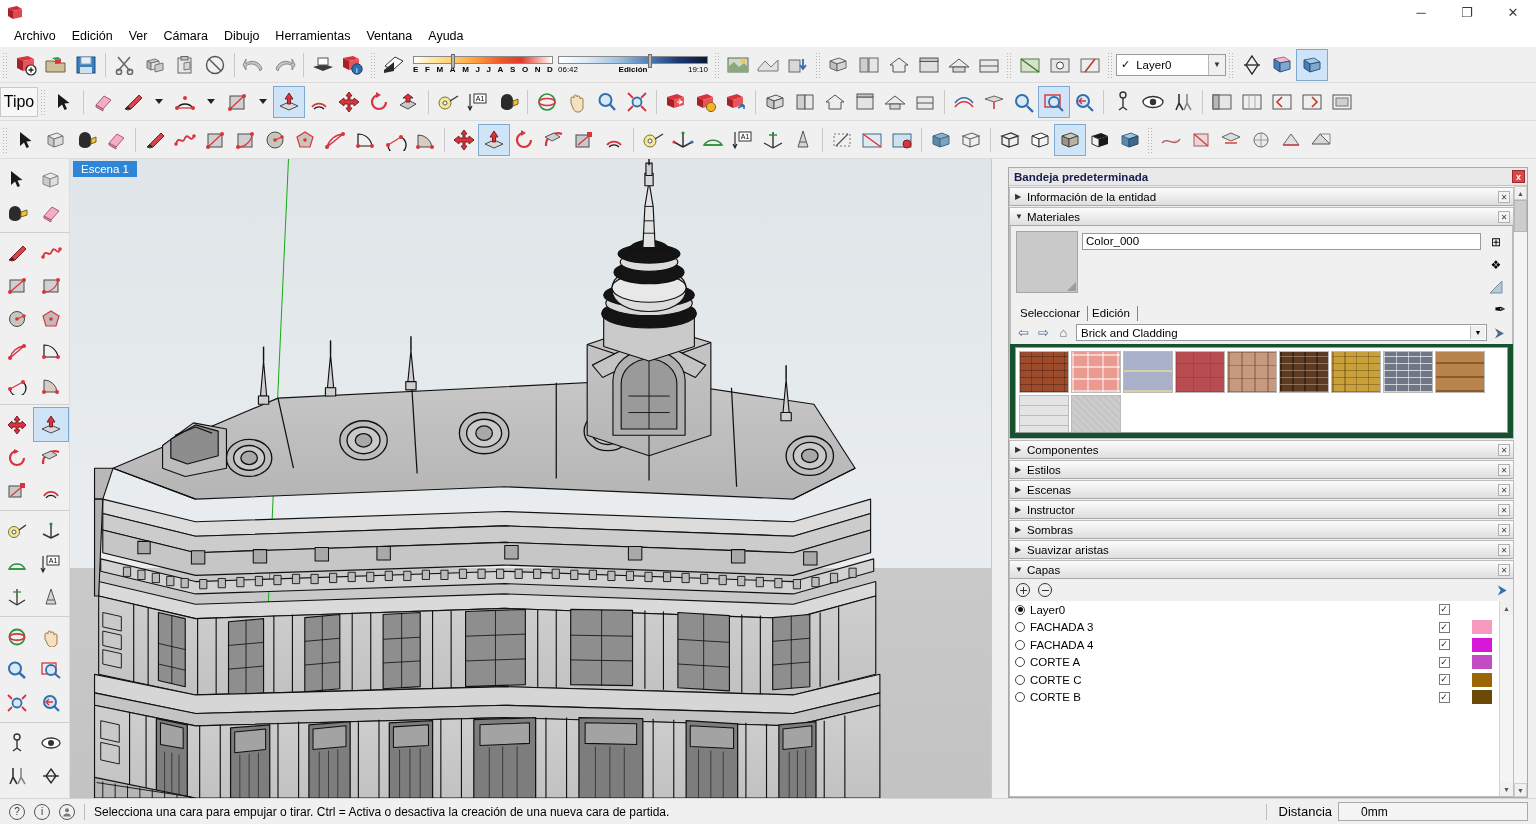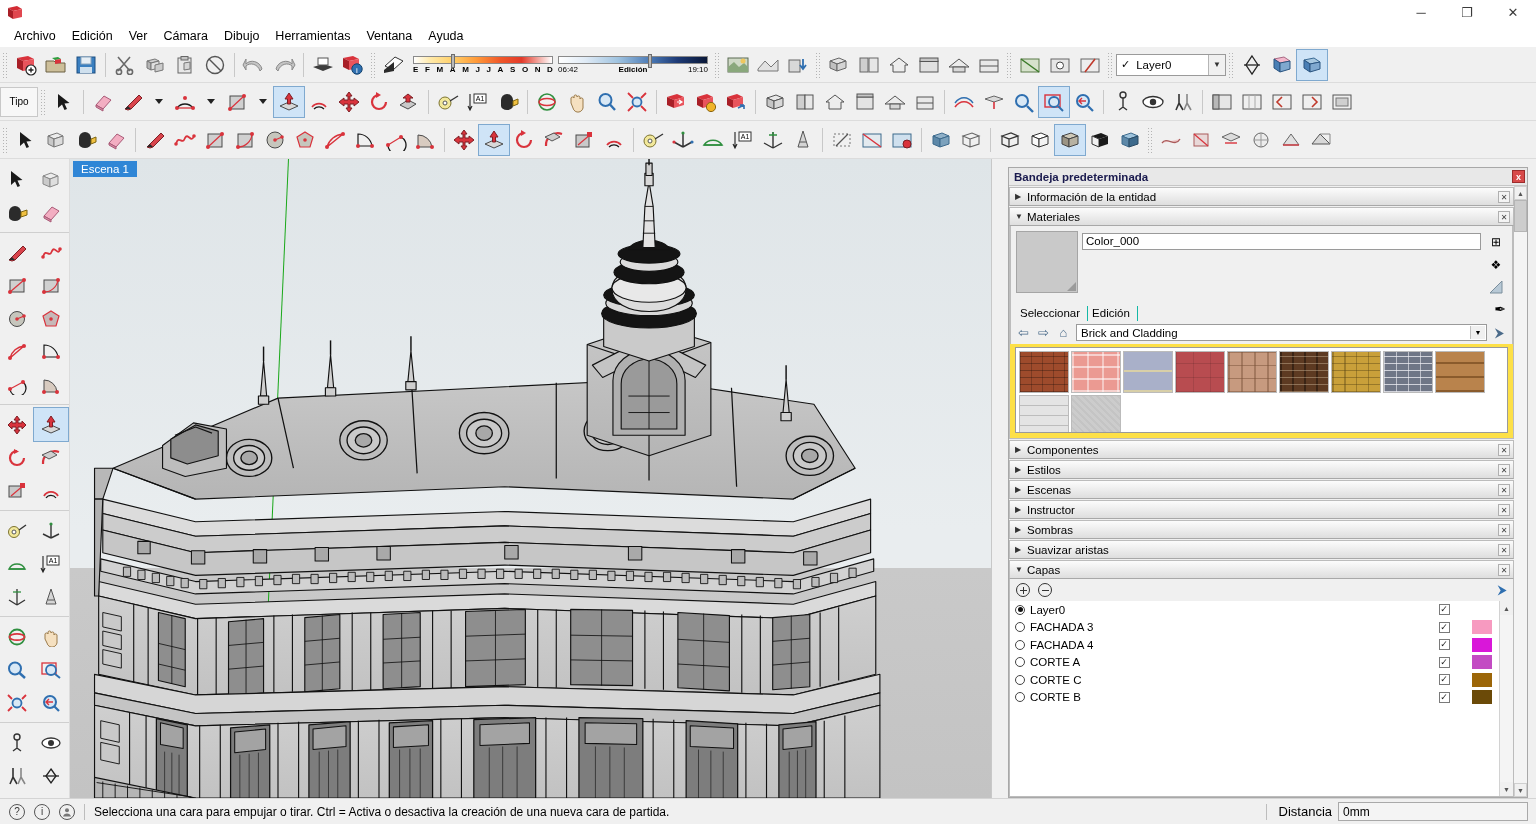--- a/index.html
+++ b/index.html
@@ -118,21 +118,21 @@
             display:flex; align-items:center; gap:5px; padding:3px 5px; }
   .nav-ic{ width:15px;height:15px; display:flex;align-items:center;justify-content:center; font-size:13px; color:#4b6b8a; }
   .lib-sel{ flex:1; height:17px; background:#fff; border:1px solid #9a9a9a; display:flex; align-items:center;
             font-size:11.5px; padding-left:4px; position:relative; }
   .lib-sel .dd{ position:absolute;right:1px;top:1px;bottom:1px;width:15px; background:#f0f0f0; border-left:1px solid #c0c0c0;
                 display:flex;align-items:center;justify-content:center;font-size:7px; }
 
   .swatches{ background:#fff; border:1px solid #9a9a9a; margin:3px 5px 5px 5px; height:86px; padding:3px;
              display:flex; flex-wrap:wrap; align-content:flex-start; gap:2px; overflow:hidden; }
   .sw{ width:50px; height:42px; border:1px solid #bbb; }
-  .mat-wrap{ border-left:1px solid #bcbcbc;border-right:1px solid #bcbcbc;border-bottom:1px solid #bcbcbc; background:#fde047; }
+  .mat-wrap{ border-left:1px solid #bcbcbc;border-right:1px solid #bcbcbc;border-bottom:1px solid #bcbcbc; background:#14532d; }
 
   
   .lay-tools{ background:#f0f0f0; border-left:1px solid #bcbcbc;border-right:1px solid #bcbcbc;
               height:22px; display:flex; align-items:center; gap:8px; padding:0 6px; position:relative; }
   .lay-tools .circ{ width:14px;height:14px;border-radius:50%;border:1.4px solid #333; position:relative; }
   .lay-tools .circ:before{content:'';position:absolute;left:3px;top:5.5px;width:7px;height:1.4px;background:#333;}
   .lay-tools .circ.plus:after{content:'';position:absolute;left:5.8px;top:3px;width:1.4px;height:7px;background:#333;}
   .lay-tools .arrowr{ position:absolute; right:6px; font-size:13px; color:#2f6fb0; }
 
   .lay-head{ display:flex; height:16px; background:#f4f4f4; border:1px solid #b8b8b8;
@@ -159,21 +159,21 @@
   
   .statusbar{ height:26px; flex:0 0 26px; background:#f0f0f0; border-top:1px solid #d4d4d4;
               display:flex; align-items:center; font-size:12px; }
   .st-ic{ width:16px;height:16px;border-radius:50%;border:1.3px solid #555; margin-left:9px;
           display:flex;align-items:center;justify-content:center; font-size:10px; color:#333; flex:0 0 16px; }
   .st-div{ width:1px;height:16px;background:#bdbdbd;margin:0 9px; flex:0 0 1px; }
   .st-msg{ flex:1; }
   .st-right{ display:flex; align-items:center; gap:6px; padding-right:8px; }
   .st-label{ font-size:13px; }
   .vcb{ width:190px;height:19px;background:#f4f4f4;border:1px solid #a9a9a9; font-size:12px;
-        display:flex;align-items:center;padding-left:4px; }
+        display:flex;align-items:center;padding-left:22px; }
 </style>
 </head>
 <body>
 
 <div class="app">
 
   <div class="titlebar">
     <span class="su-logo">
       <svg width="18" height="16" viewBox="0 0 18 16">
         <path d="M2 3 L11 1 L16 4 L7 6 Z" fill="#d32b34"></path>
@@ -422,21 +422,21 @@
     <div class="tbtn active">
       <svg width="24" height="22" viewBox="0 0 24 22">
           <path d="M4 6 L14 4 L20 8 L10 10 Z" fill="#a8c8e0" stroke="#3a6a94"></path>
           <path d="M4 6 L10 10 L10 18 L4 14 Z" fill="#4a7fb5" stroke="#2a5480"></path>
           <path d="M10 10 L20 8 L20 15 L10 18 Z" fill="#7fa8cf" stroke="#2a5480"></path>
         </svg>
     </div>
   </div>
 
   <div class="toolbar tb2">
-    <div class="tbtn" style="width:38px;flex:0 0 38px;font-size:10px;border:1px solid #c8c8c8;background:#f7f7f7;">Tipo</div>
+    <div class="tbtn" style="width:38px;flex:0 0 38px;font-size:16px;border:1px solid #c8c8c8;background:#f7f7f7;">Tipo</div>
     <div class="grip"></div>
     <div class="tbtn">
       <svg width="20" height="20" viewBox="0 0 20 20">
           <path d="M4 2 L4 16 L8 12.5 L10.5 18 L13 17 L10.5 11.5 L15.5 11 Z" fill="#1a1a1a"></path>
         </svg>
     </div>
     <div class="sep"></div>
     <div class="tbtn">
       <svg width="24" height="20" viewBox="0 0 24 20">
           <path d="M5 13 L13 4 L20 8 L12 17 Z" fill="#f3aec2" stroke="#a95a77"></path>

